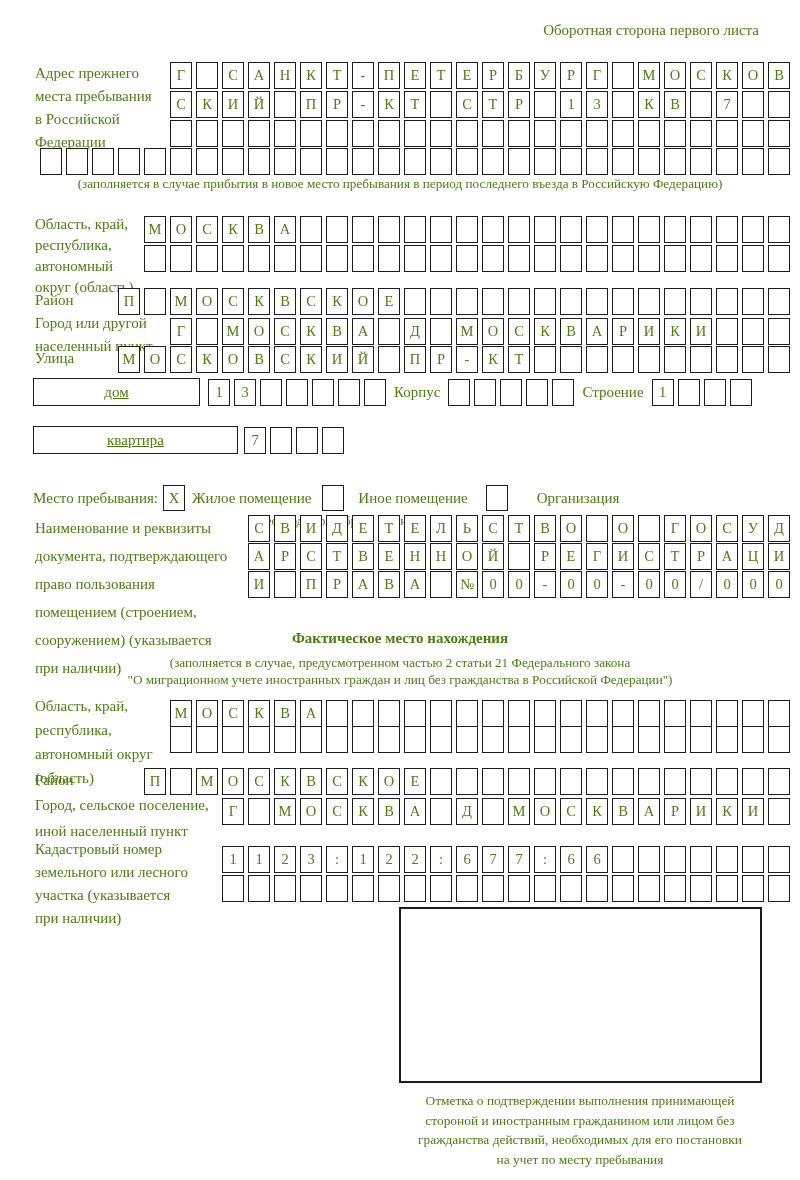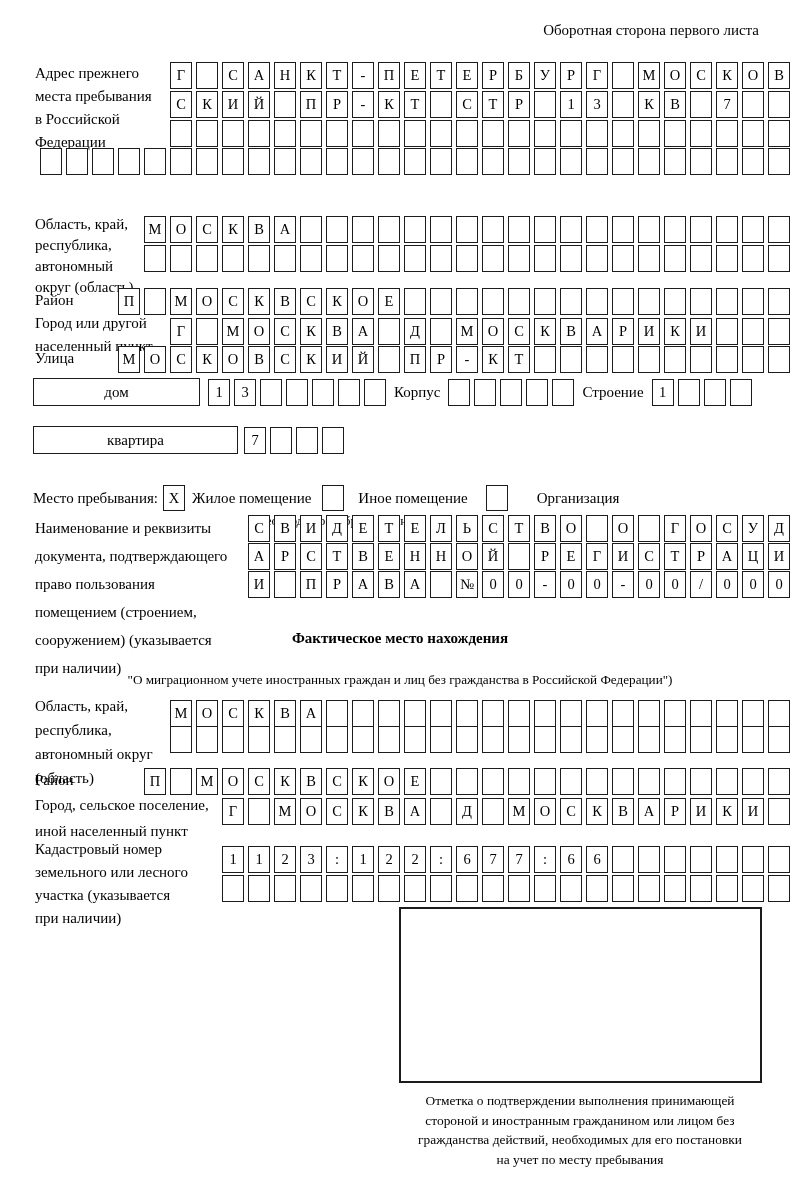--- a/index.html
+++ b/index.html
@@ -1,30 +1,30 @@
 <!DOCTYPE html>
 <html><head>
 <meta charset="utf-8">
 <style>
   html,body{margin:0;padding:0;background:#ffffff;}
   .page{position:relative;width:800px;height:1180px;background:#fff;
-        font-family:"Liberation Serif","DejaVu Serif",serif;color:#000000;overflow:hidden;}
+        font-family:"Liberation Serif","DejaVu Serif",serif;color:#4d7c0f;overflow:hidden;}
   .abs{position:absolute;}
   .row{position:absolute;display:flex;gap:4px;}
   .cells{display:flex;gap:4px;}
   .cell{flex:0 0 auto;width:22px;height:27px;border:1.7px solid #1c1c1c;box-sizing:border-box;
         display:flex;align-items:center;justify-content:center;font-size:14.5px;background:#fff;}
   .label{font-size:15px;line-height:23px;white-space:pre-line;}
   .label--doc{line-height:28px;}
   .inlinelabel{font-size:15px;}
   .note{font-size:13.2px;}
   .center{left:0;right:0;text-align:center;}
   .bold{font-weight:bold;}
   .labelbox{border:1.7px solid #1c1c1c;box-sizing:border-box;height:28px;background:#fff;
-            display:flex;align-items:center;justify-content:center;font-size:15px;}
+            display:flex;align-items:center;justify-content:center;font-size:15px;text-decoration:underline;}
   .checkbox{flex:0 0 auto;width:22px;height:26px;border:1.7px solid #1c1c1c;box-sizing:border-box;
             display:flex;align-items:center;justify-content:center;font-size:14.5px;background:#fff;}
   .stampbox{position:absolute;border:2px solid #1c1c1c;background:#fff;box-sizing:border-box;}
   .caption{white-space:pre-line;text-align:center;font-size:13.4px;line-height:19.5px;}
 </style>
 </head>
 <body>
 
 <div class="page">
 
@@ -136,20 +136,21 @@
       <span class="cell"></span>
       <span class="cell"></span>
       <span class="cell"></span>
       <span class="cell"></span>
       <span class="cell"></span>
       <span class="cell"></span>
       <span class="cell"></span>
       <span class="cell"></span>
       <span class="cell"></span>
     </div>
+  <div class="abs note center" style="top:176px;">(заполняется в случае прибытия в новое место пребывания в период последнего въезда в Российскую Федерацию)</div>
 
 
   <div class="abs label" style="left:35px;top:214px;width:118px;line-height:21px;">Область, край,
 республика,
 автономный
 округ (область)</div>
   <div class="row" style="left:144px;top:216px;">
       <span class="cell">М</span>
       <span class="cell">О</span>
       <span class="cell">С</span>
@@ -412,20 +413,21 @@
       <span class="cell">-</span>
       <span class="cell">0</span>
       <span class="cell">0</span>
       <span class="cell">/</span>
       <span class="cell">0</span>
       <span class="cell">0</span>
       <span class="cell">0</span>
     </div>
 
   <div class="abs center bold" style="top:630px;font-size:15px;">Фактическое место нахождения</div>
+  <div class="abs note center" style="top:655px;">(заполняется в случае, предусмотренном частью 2 статьи 21 Федерального закона</div>
   <div class="abs note center" style="top:672px;">"О миграционном учете иностранных граждан и лиц без гражданства в Российской Федерации")</div>
 
   <div class="abs label" style="left:35px;top:694px;width:160px;line-height:24px;">Область, край,
 республика,
 автономный округ
 (область)</div>
   <div class="row" style="left:170px;top:700px;">
       <span class="cell">М</span>
       <span class="cell">О</span>
       <span class="cell">С</span>

